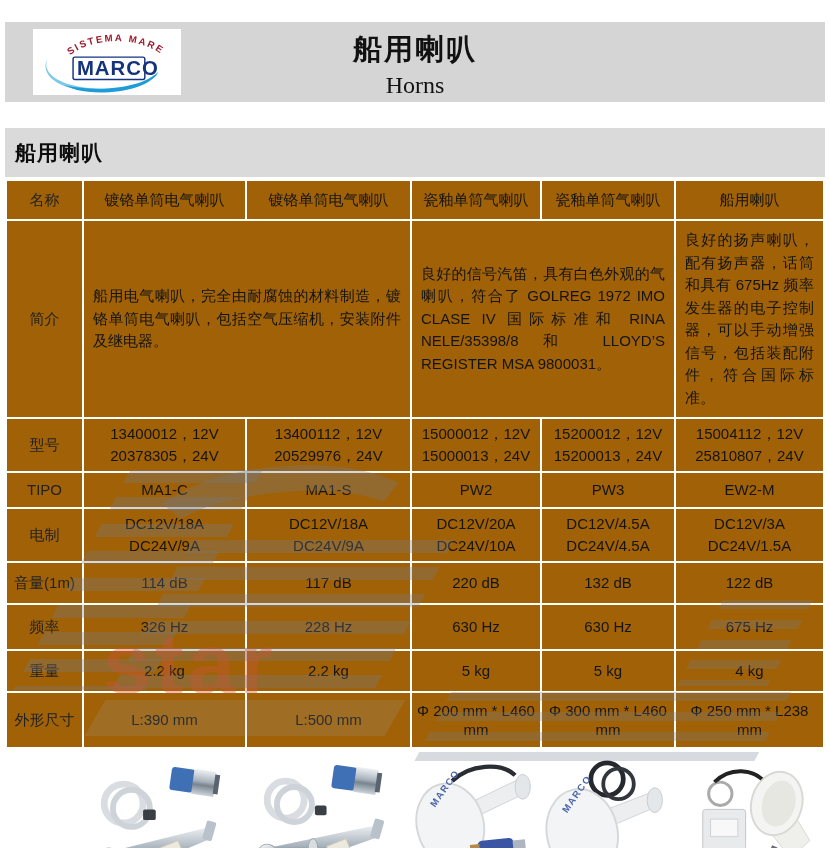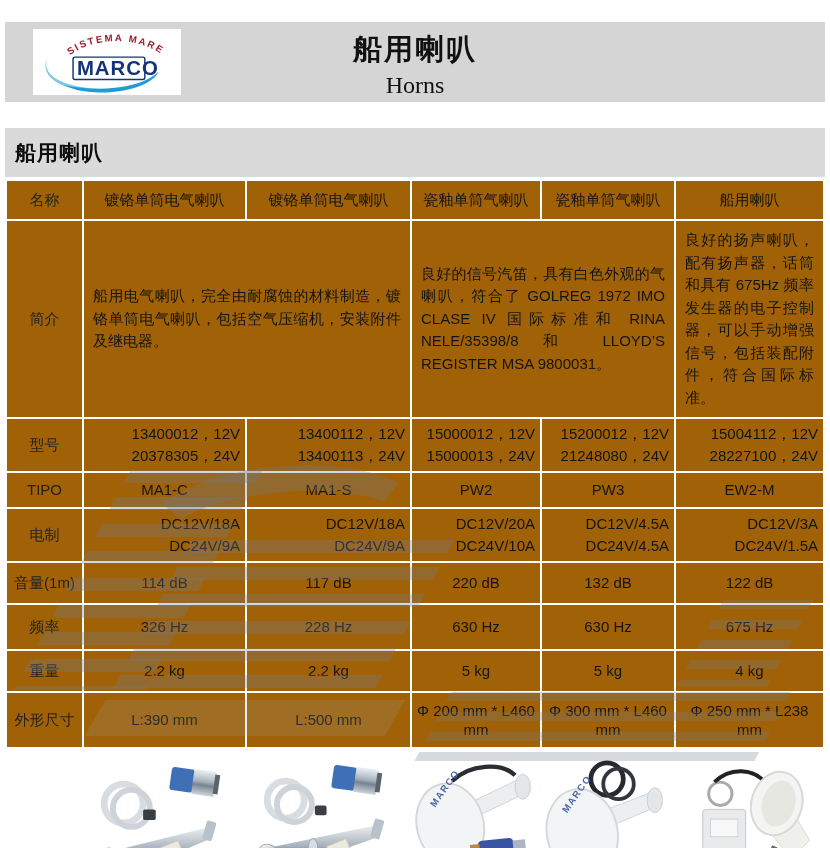--- a/index.html
+++ b/index.html
@@ -16,21 +16,21 @@
   
   .section-bar { position:absolute; left:5px; top:128px; width:820px; height:49px; background:#dadada; }
   .section-bar span { display:inline-block; font-size:21px; font-weight:bold; color:#0d0d0d; margin:11px 0 0 10px; letter-spacing:1px; }
 
   
   .spec-table { position:absolute; left:5px; top:179px; width:820px; border-collapse:separate; border-spacing:2px; table-layout:fixed; }
   .spec-table td { background:#a16207; font-size:15px; color:#141414; text-align:center; vertical-align:middle; padding:3px 5px; line-height:1.3; }
   .spec-table td.lbl { font-size:15px; color:#222; }
   .spec-table td.intro { text-align:justify; padding:8px 9px; line-height:1.5; font-size:15px; }
   .spec-table td.imgcell { background:#ffffff; padding:2px; vertical-align:middle; }
-  .two-line div { line-height:1.45;text-align:right; }
+  .two-line div { line-height:1.45; }
   .r-name td { height:38px; }
   .r-intro td { height:134px; }
   .r-model td { height:52px; }
   .r-tipo td { height:34px; }
   .r-power td { height:52px; }
   .r-vol td { height:40px; }
   .r-freq td { height:44px; }
   .r-wt td { height:40px;margin-left:48px; }
   .r-dim td { height:54px; }
   .r-img td { height:150px; }
@@ -100,33 +100,33 @@
       <td class="intro">良好的扬声喇叭，配有扬声器，话筒和具有 675Hz 频率发生器的电子控制器，可以手动增强信号，包括装配附件，符合国际标准。</td>
     </tr>
     <tr class="r-model">
       <td class="lbl">型号</td>
       <td class="two-line">
             <div>13400012，12V</div>
             <div>20378305，24V</div>
           </td>
       <td class="two-line">
             <div>13400112，12V</div>
-            <div>13400113，24V</div>
+            <div>20529976，24V</div>
           </td>
       <td class="two-line">
             <div>15000012，12V</div>
             <div>15000013，24V</div>
           </td>
       <td class="two-line">
             <div>15200012，12V</div>
-            <div>21248080，24V</div>
+            <div>15200013，24V</div>
           </td>
       <td class="two-line">
             <div>15004112，12V</div>
-            <div>28227100，24V</div>
+            <div>25810807，24V</div>
           </td>
     </tr>
     <tr class="r-tipo">
       <td class="lbl">TIPO</td>
       <td>MA1-C</td>
       <td>MA1-S</td>
       <td>PW2</td>
       <td>PW3</td>
       <td>EW2-M</td>
     </tr>
@@ -290,15 +290,16 @@
   </tbody>
     </table>
 
   <div class="watermark">
     <div class="wm-arc"></div>
     <div class="wm-bars" style="left:72px; top:470px; width:132px; height:220px;"></div>
     <div class="wm-bars" style="left:152px; top:540px; width:262px; height:150px;"></div>
     <div class="wm-bars small" style="left:432px; top:692px; width:340px; height:72px;"></div>
     <div class="wm-bars small" style="left:700px; top:600px; width:90px; height:86px;"></div>
     <div class="wm-band"></div>
+    <div class="wm-star">star</div>
   </div>
 
 </div>
 
 </body></html>

